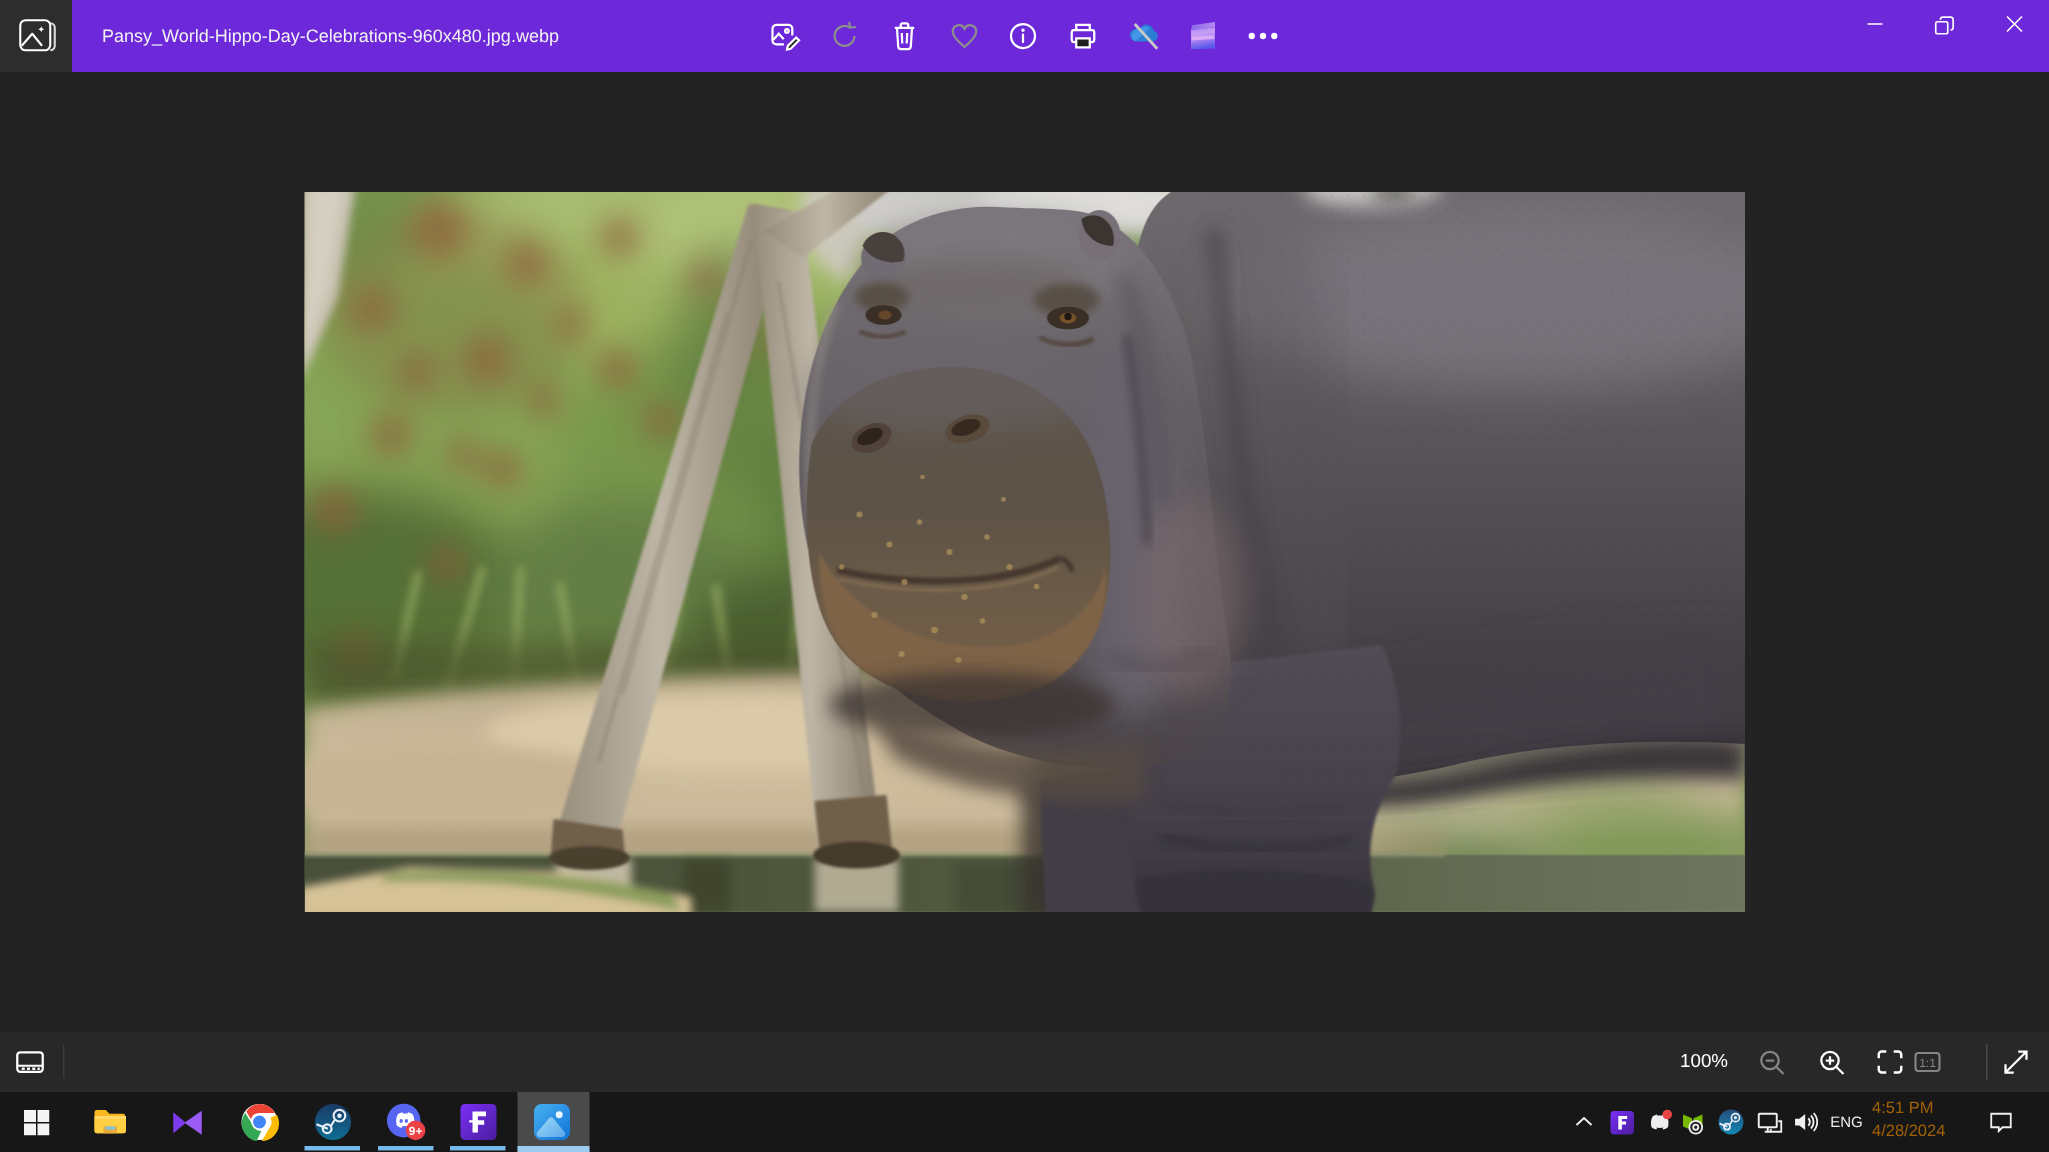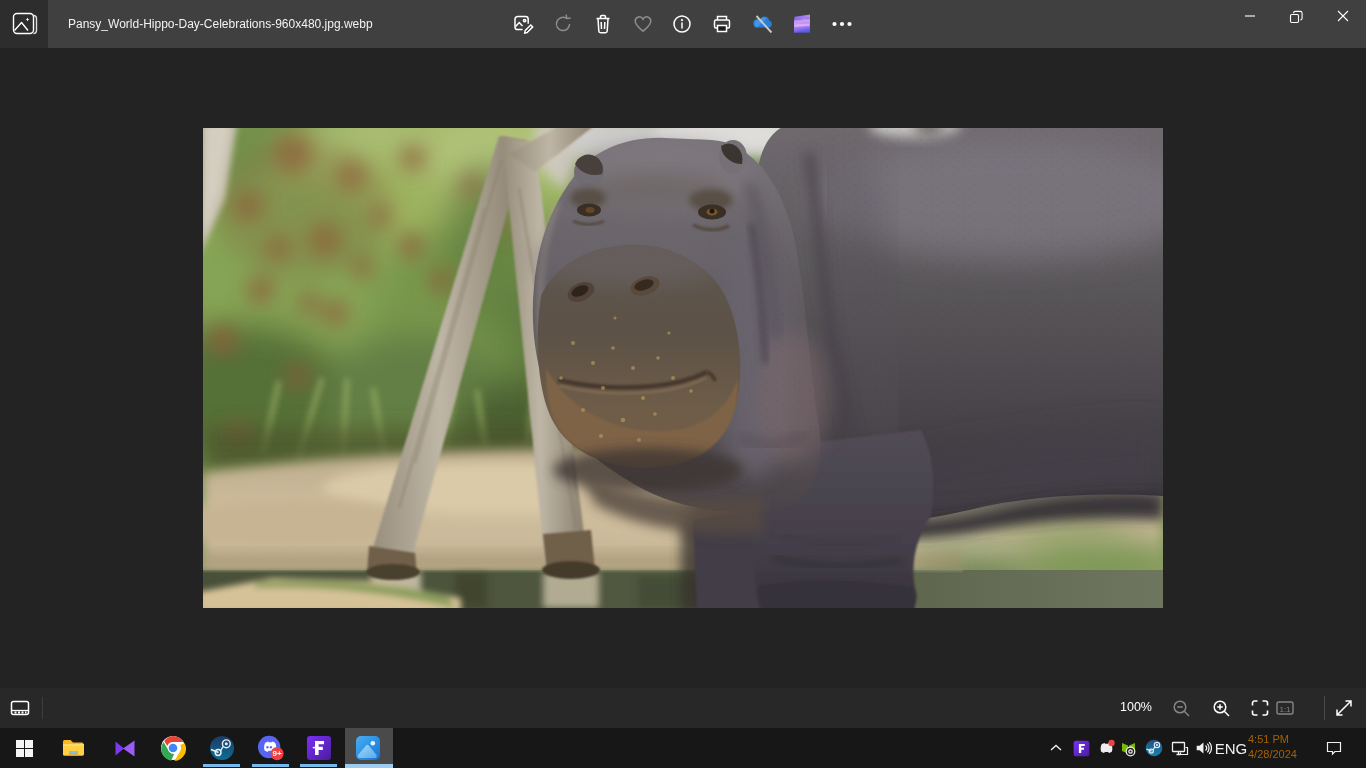--- a/index.html
+++ b/index.html
@@ -1,17 +1,17 @@
 <!DOCTYPE html>
 <html><head>
 <meta charset="utf-8">
 <style>
   * { margin:0; padding:0; box-sizing:border-box; }
   html,body { width:1366px; height:768px; overflow:hidden; background:#232323; font-family:"Liberation Sans", sans-serif; }
-  #titlebar { position:absolute; left:0; top:0; width:1366px; height:48px; background:#404040; }
+  #titlebar { position:absolute; left:0; top:0; width:1366px; height:48px; background:#6d28d9; }
   #appbtn { position:absolute; left:0; top:0; width:48px; height:48px; background:#2d2d2d; }
   #fname { position:absolute; left:68px; top:0; height:48px; line-height:48px; color:#f2f2f2; font-size:12px; }
   #canvas { position:absolute; left:0; top:48px; width:1366px; height:640px; background:#232323; }
   #photo { position:absolute; left:203px; top:80px; width:960px; height:480px; }
   #toolbar { position:absolute; left:0; top:688px; width:1366px; height:40px; background:#282828; }
   #taskbar { position:absolute; left:0; top:728px; width:1366px; height:40px; background:#171717; }
   .ticon { position:absolute; top:0; width:48px; height:48px; display:flex; align-items:center; justify-content:center; }
   .tray { position:absolute; top:0; height:40px; display:flex; align-items:center; justify-content:center; }
 </style>
 </head>
@@ -613,21 +613,21 @@
       <path d="M6.5 15.5 h4 M8.5 12.5 v3"></path>
       <path d="M15.5 8.5 h2 v7 h-7 v-2" stroke-width="1.2"></path>
     </svg>
   </div>
   <div class="tray" style="left:1192px; width:22px;">
     <svg width="18" height="18" viewBox="0 0 20 20" fill="#f0f0f0">
       <path d="M3 7.5 h3.2 L10.5 4 v12 L6.2 12.5 H3 Z"></path>
       <path d="M12.8 7.2 a4,4 0 0 1 0 5.6 M14.8 5.2 a7,7 0 0 1 0 9.6 M16.8 3.4 a9.6,9.6 0 0 1 0 13.2" stroke="#f0f0f0" stroke-width="1.4" fill="none"></path>
     </svg>
   </div>
-  <div class="tray" style="left:1217px; width:28px; color:#f0f0f0; font-size:15px;">ENG</div>
+  <div class="tray" style="left:1217px; width:28px; color:#f0f0f0; font-size:10px;">ENG</div>
   <div style="position:absolute; left:1248px; top:0; width:66px; height:40px; color:#a16207; font-size:11px; text-align:left;">
     <div style="margin-top:4px; line-height:15px;">4:51 PM</div>
     <div style="line-height:15px;">4/28/2024</div>
   </div>
   <div class="tray" style="left:1322px; width:24px;">
     <svg width="18" height="18" viewBox="0 0 18 18" fill="none" stroke="#f0f0f0" stroke-width="1.2">
       <path d="M2.5 3.5 h13 v9 h-5.5 l-2.5 2.5 v-2.5 h-5 z"></path>
     </svg>
   </div>
 </div>

